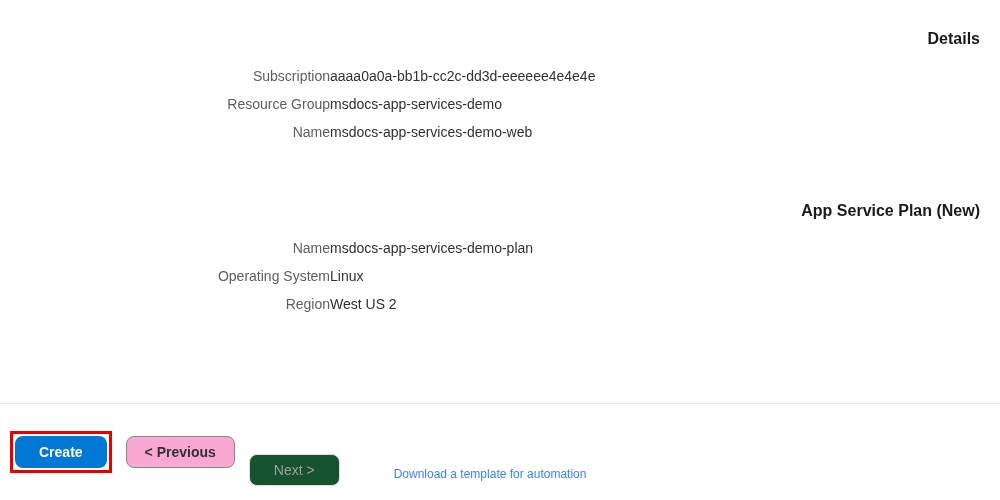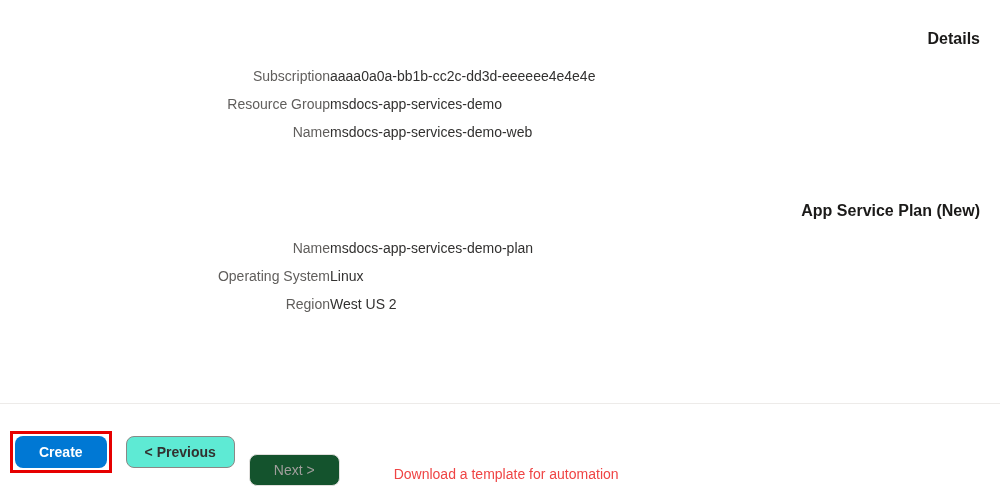--- a/index.html
+++ b/index.html
@@ -68,39 +68,39 @@
       display: inline-block;
     }
     .btn-primary {
       background: #0078d4;
       color: #ffffff;
       border: none;
       font-weight: 600;
       padding: 6px 24px;
     }
     .btn-secondary {
-      background: #5eead4;
+      background: #f9a8d4;
       color: #323130;
       border: 1px solid #8a8886;
       font-weight: 600;
     }
     .btn-disabled {
       background: #14532d;
       color: #a19f9d;
       border: 1px solid #e1dfdd;
       cursor: not-allowed;
       padding: 6px 24px;
       margin-top: 36px;
     }
     .link {
-      color: #ef4444;
+      color: #3b82f6;
       text-decoration: none;
       cursor: pointer;
       margin-left: 40px;
-      font-size: 14px;
+      font-size: 12px;
       margin-top: 44px;
     }
   </style>
 </head>
 <body>
 
 <div class="content">
 
   <div class="section">
     <h2 class="section-title">Details</h2>

